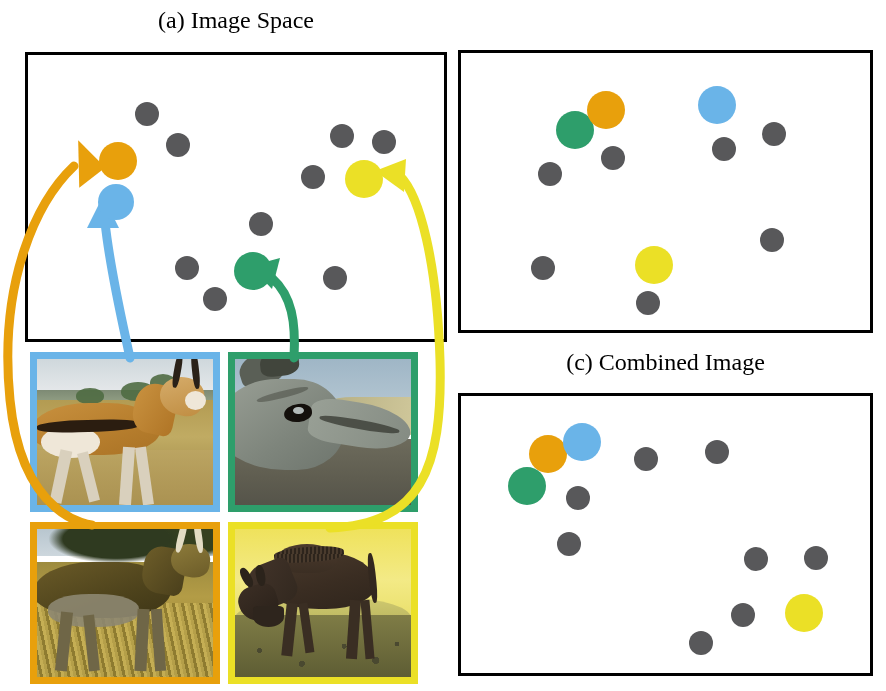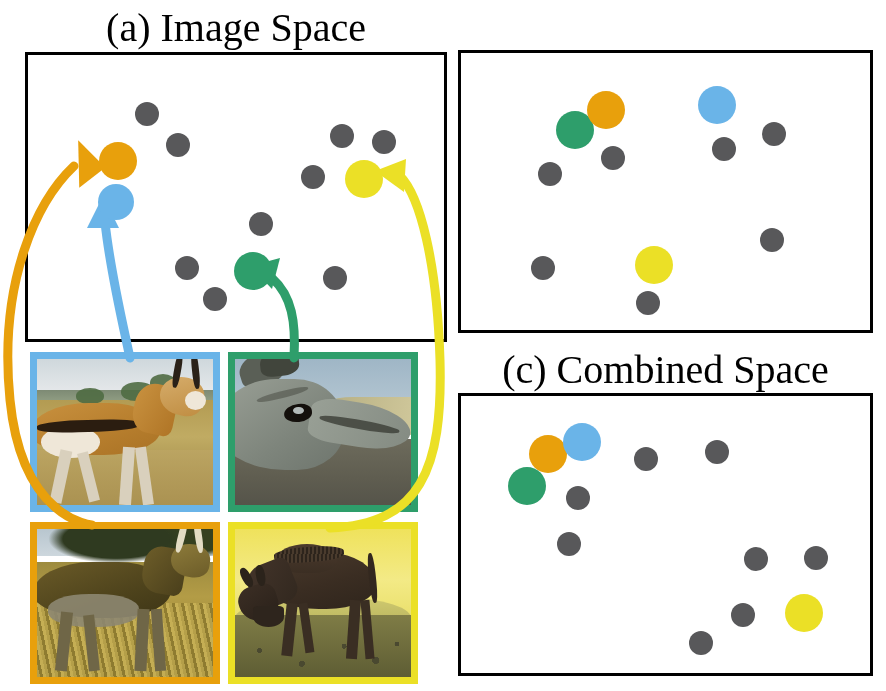--- a/index.html
+++ b/index.html
@@ -1,20 +1,20 @@
 <!DOCTYPE html>
 <html><head>
 <meta charset="utf-8">
 <style>
   html,body{margin:0;padding:0;background:#fff;}
   body{width:886px;height:691px;position:relative;overflow:hidden;
        font-family:"Liberation Serif","DejaVu Serif",serif;}
   .fig{position:absolute;left:0;top:0;width:886px;height:691px;}
 
-  .panel-title{position:absolute;text-align:center;font-size:40px;color:#000;
+  .panel-title{position:absolute;text-align:center;font-size:24px;color:#000;
                line-height:1;white-space:nowrap;}
 
   .plot-box{position:absolute;background:#fff;border:3px solid #000;box-sizing:border-box;}
 
   .dot{position:absolute;border-radius:50%;}
 
   .photo{position:absolute;box-sizing:border-box;overflow:hidden;}
   .photo .inner{position:absolute;left:0;top:0;width:100%;height:100%;}
 
   svg.arrows{position:absolute;left:0;top:0;width:886px;height:691px;
@@ -102,21 +102,21 @@
   .wb-tail{position:absolute;background:#33281f;border-radius:40%;}
   .wb-mane{position:absolute;background:repeating-linear-gradient(95deg,#2d241c 0 2px,#4a3b2d 2px 4px);
            border-radius:40%;}
 </style>
 </head>
 <body>
 
 <div class="fig">
 
   <div class="panel-title" style="left:25px;top:8px;width:422px;">(a) Image Space</div>
-  <div class="panel-title" style="left:458px;top:350px;width:415px;">(c) Combined Space</div>
+  <div class="panel-title" style="left:458px;top:350px;width:415px;">(c) Combined Image</div>
 
   <div class="plot-box" id="box-a" style="left:25px;top:52px;width:422px;height:290px;"></div>
 
   <div class="plot-box" id="box-b" style="left:458px;top:50px;width:415px;height:283px;"></div>
 
   <div class="plot-box" id="box-c" style="left:458px;top:393px;width:415px;height:283px;"></div>
 
   <div class="photo" id="photo-blue" style="left:30px;top:352px;width:190px;height:160px;border:7px solid #6AB4E8;">
     <div class="inner">
       <div class="ph-sky1"></div>

